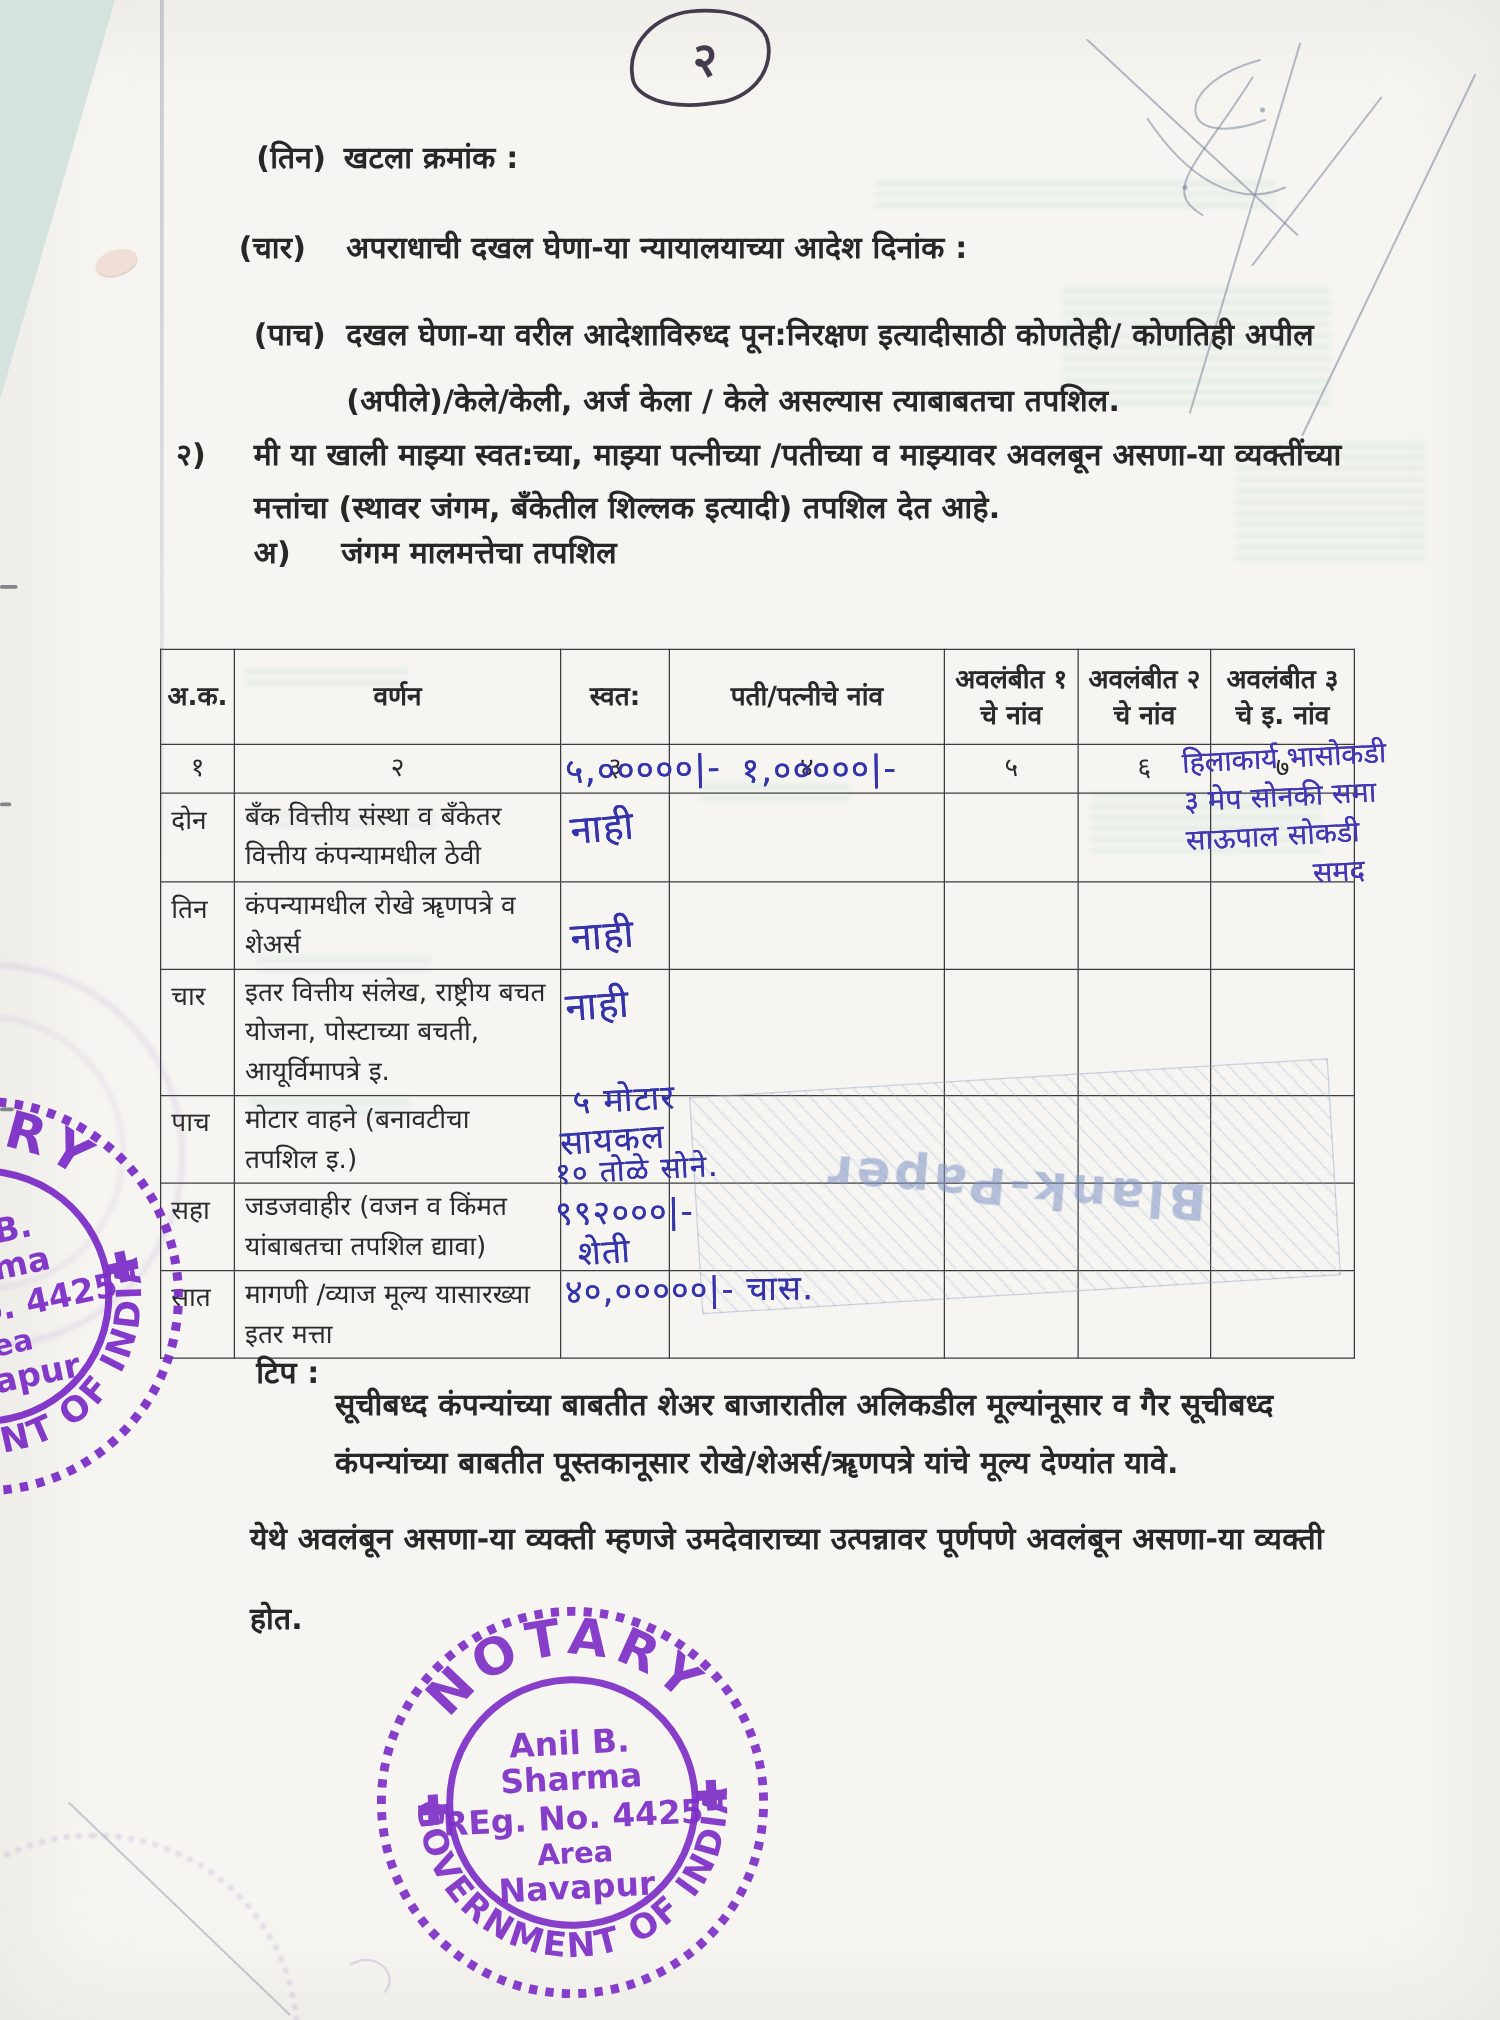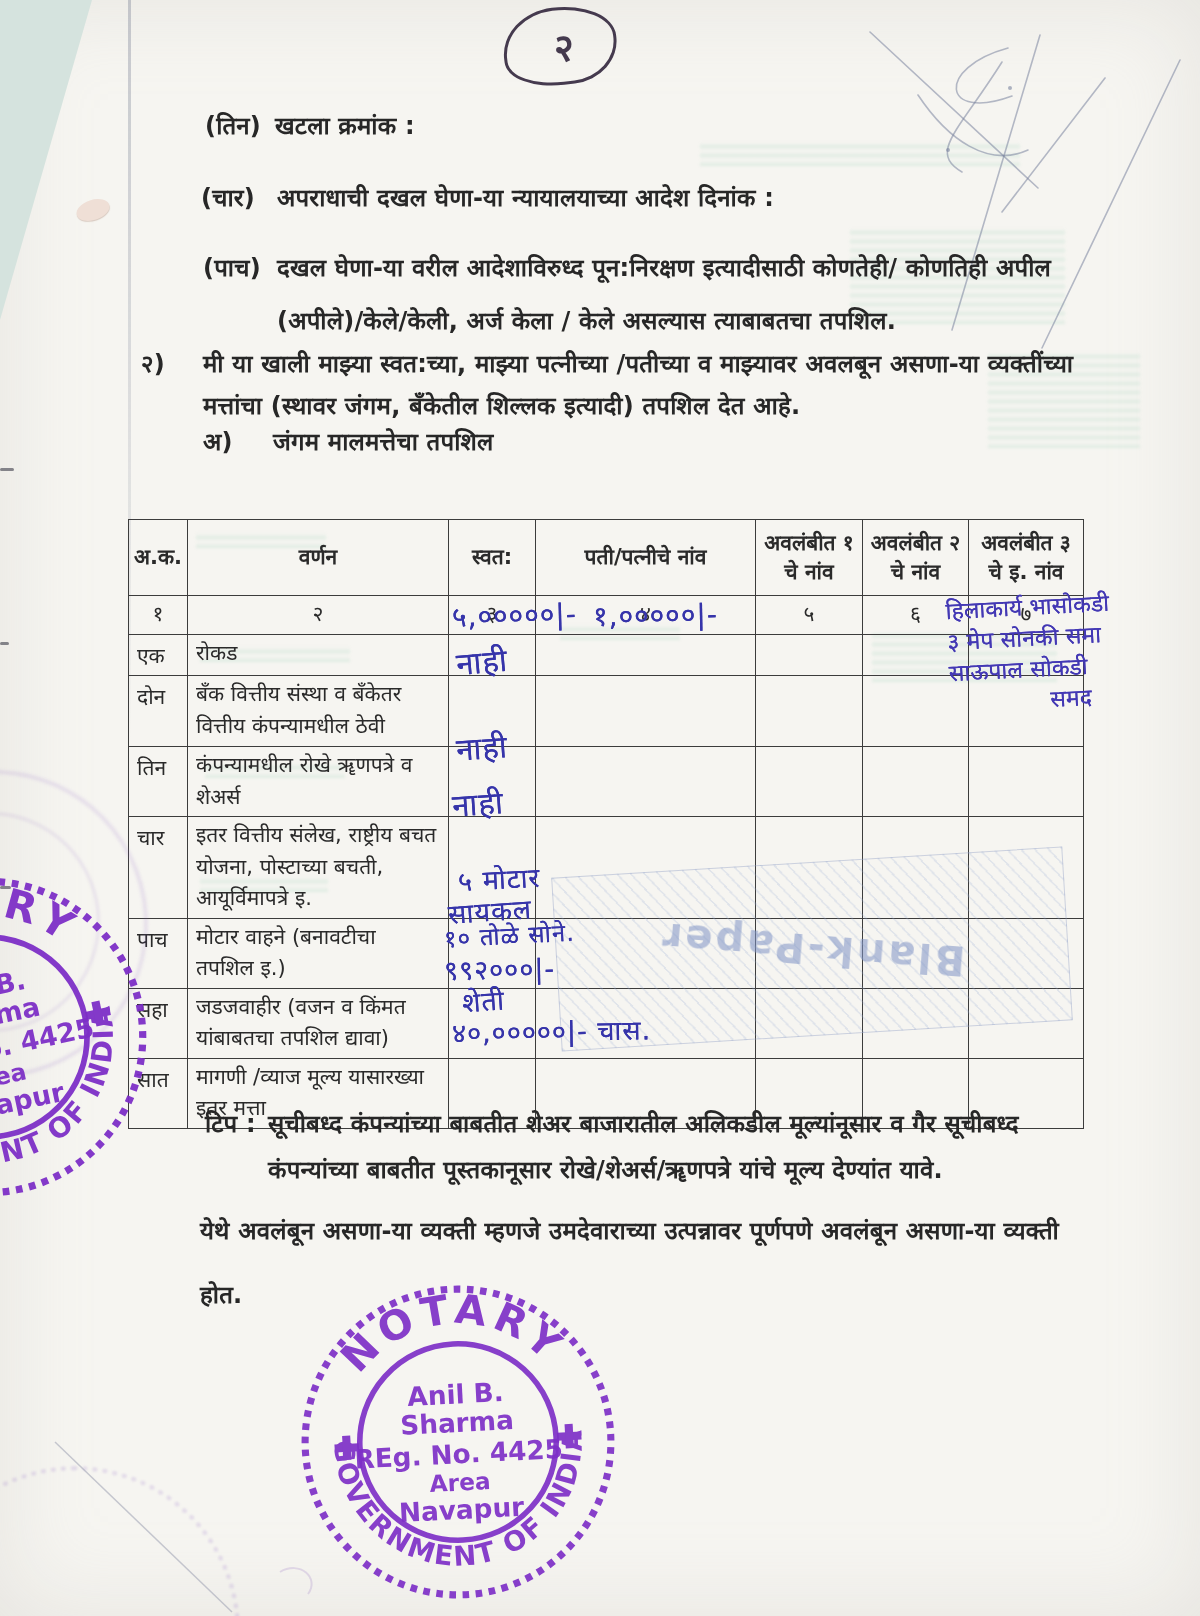--- a/index.html
+++ b/index.html
@@ -88,21 +88,21 @@
     </g>
   </svg>
 
   <div class="pagenum">
     <span>२</span>
   </div>
 
   <div class="line bold" style="left:205px;top:108px;">(तिन)</div>
   <div class="line bold" style="left:275px;top:108px;">खटला  क्रमांक  :</div>
 
-  <div class="line bold" style="left:201px;top:180px;">(चार)</div>
+  <div class="line bold" style="left:191px;top:180px;">(चार)</div>
   <div class="line bold" style="left:277px;top:180px;">अपराधाची दखल घेणा-या न्यायालयाच्या आदेश दिनांक :</div>
 
   <div class="line bold" style="left:203px;top:250px;">(पाच)</div>
   <div class="line bold" style="left:277px;top:250px;">दखल घेणा-या वरील आदेशाविरुध्द पून:निरक्षण इत्यादीसाठी कोणतेही/ कोणतिही अपील</div>
   <div class="line bold" style="left:277px;top:303px;">(अपीले)/केले/केली, अर्ज केला / केले असल्यास त्याबाबतचा तपशिल.</div>
 
   <div class="line bold" style="left:141px;top:346px;">२)</div>
   <div class="line bold" style="left:203px;top:346px;">मी या खाली माझ्या स्वत:च्या, माझ्या पत्नीच्या /पतीच्या व माझ्यावर  अवलबून असणा-या व्यक्तींच्या</div>
   <div class="line bold" style="left:203px;top:388px;">मत्तांचा  (स्थावर जंगम, बँकेतील शिल्लक इत्यादी) तपशिल देत आहे.</div>
   <div class="line bold" style="left:203px;top:424px;">अ)</div>
@@ -147,29 +147,20 @@
     </tr>
     <tr style="height:28px">
       <td class="num">१</td>
       <td class="num">२</td>
       <td class="num">३</td>
       <td class="num">४</td>
       <td class="num">५</td>
       <td class="num">६</td>
       <td class="num">७</td>
     </tr>
-    <tr style="height:34px">
-      <td class="rowlabel">एक</td>
-      <td>रोकड</td>
-      <td></td>
-          <td></td>
-          <td></td>
-          <td></td>
-          <td></td>
-    </tr>
     <tr style="height:71px">
       <td class="rowlabel">दोन</td>
       <td>बँक वित्तीय संस्था व बँकेतर वित्तीय कंपन्यामधील ठेवी</td>
       <td></td>
           <td></td>
           <td></td>
           <td></td>
           <td></td>
     </tr>
     <tr style="height:68px">
@@ -236,21 +227,21 @@
   <div class="hw" style="left:462px;top:982px;font-size:27px;transform:rotate(-4deg);">शेती</div>
   <div class="hw" style="left:452px;top:1012px;font-size:27px;transform:rotate(-1deg);">४०,०००००|- चास.</div>
 
   <div class="hw-note" style="left:948px;top:592px;">
     <div>हिलाकार्य भासोकडी</div>
     <div>३ मेप सोनकी समा</div>
     <div>साऊपाल सोकडी</div>
     <div style="padding-left:100px;">समद</div>
   </div>
 
-  <div class="line bold" style="left:205px;top:1106px;">टिप :</div>
+  <div class="line bold" style="left:205px;top:1080px;">टिप :</div>
   <div class="line bold" style="left:268px;top:1152px;">कंपन्यांच्या बाबतीत  पूस्तकानूसार रोखे/शेअर्स/ॠणपत्रे यांचे मूल्य देण्यांत यावे.</div>
   <div class="line bold" style="left:268px;top:1106px;">सूचीबध्द कंपन्यांच्या बाबतीत शेअर बाजारातील अलिकडील मूल्यांनूसार व गैर सूचीबध्द</div>
 
   <div class="line bold" style="left:200px;top:1213px;">येथे अवलंबून असणा-या व्यक्ती म्हणजे  उमदेवाराच्या उत्पन्नावर पूर्णपणे अवलंबून असणा-या व्यक्ती</div>
   <div class="line bold" style="left:200px;top:1256px;margin-top:21px;">होत.</div>
 
   <div class="ghost" style="left:-160px;top:770px;width:300px;height:300px;border:4px solid rgba(132,90,192,.14);filter:blur(1.5px);transform:rotate(24deg);"></div>
   <div class="ghost" style="left:-120px;top:812px;width:214px;height:214px;border:3px solid rgba(132,90,192,.12);filter:blur(1.5px);"></div>
   <div class="ghost" style="left:-90px;top:1466px;width:320px;height:320px;border:5px dotted rgba(132,90,192,.16);filter:blur(1px);"></div>
   <svg class="scr" width="1200" height="1616" style="z-index:1;">

